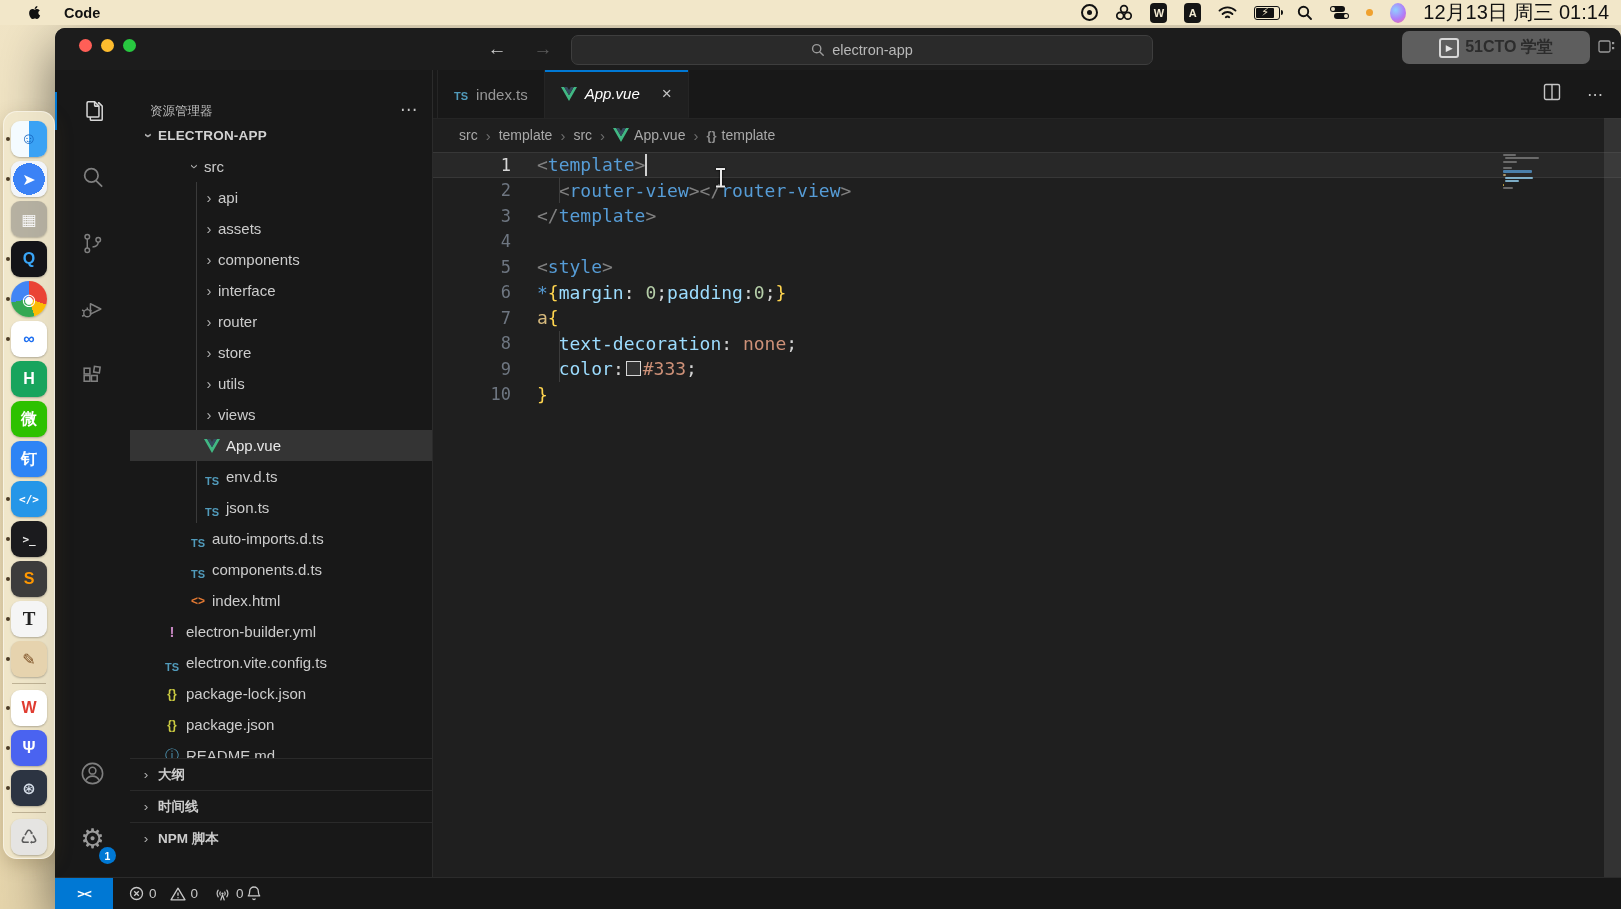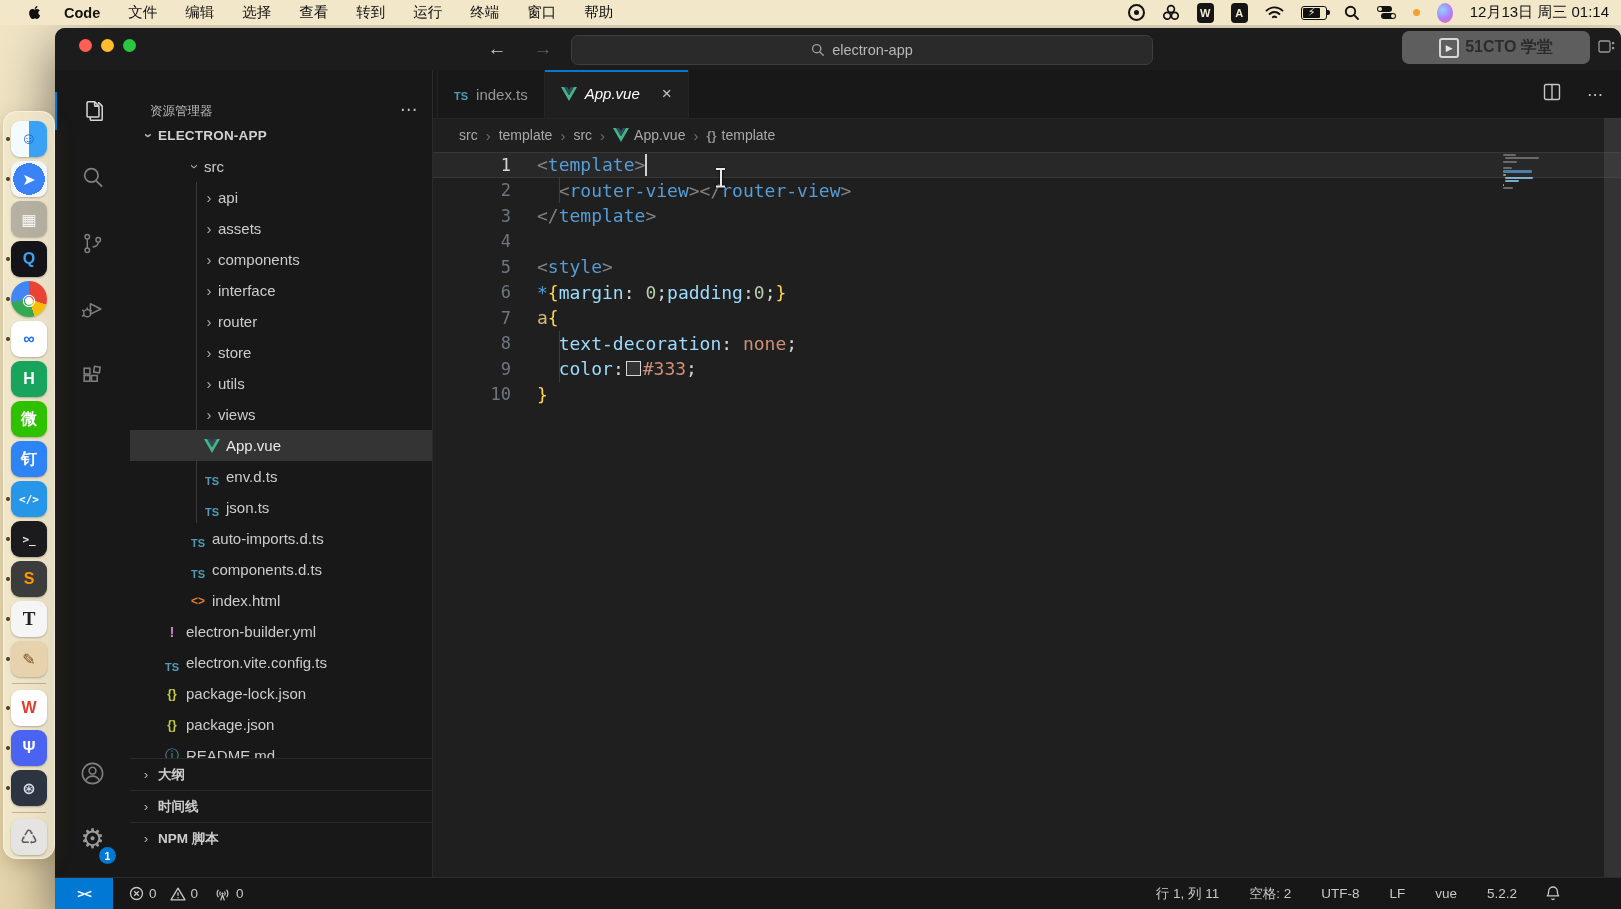--- a/index.html
+++ b/index.html
@@ -22,21 +22,21 @@
   .ring{width:13px;height:13px;border:2.5px solid #111;border-radius:50%;position:relative;}
   .ring:after{content:"";position:absolute;left:50%;top:50%;width:5px;height:5px;margin:-2.5px 0 0 -2.5px;background:#111;border-radius:50%;}
   .blackbox{width:17px;height:17px;background:#151515;color:#f4ecd4;border-radius:4px;
     display:flex;align-items:center;justify-content:center;font-size:11px;font-weight:bold;}
   .battery{position:relative;width:24px;height:12px;border:1.6px solid #111;border-radius:3px;}
   .battery i{position:absolute;left:1px;top:1px;bottom:1px;width:72%;background:#111;border-radius:1px;}
   .battery b{position:absolute;right:-4px;top:3px;width:2.5px;height:5px;background:#111;border-radius:0 2px 2px 0;}
   .battery s{position:absolute;left:6px;top:-1px;color:#f2e7c9;font-size:11px;text-decoration:none;z-index:2;}
   .siri{width:16px;height:16px;border-radius:50%;background:radial-gradient(circle at 35% 35%,#8fd0ff 0%,#b07cf8 55%,#f4679b 100%);}
   .odot{width:7px;height:7px;border-radius:50%;background:#f0a12e;}
-  .clock{font-size:15px;white-space:nowrap;}
+  .clock{font-size:20px;white-space:nowrap;}
   
   .dock{position:absolute;left:3px;top:111px;width:50px;bottom:50px;z-index:40;
     background:rgba(242,233,206,0.82);border:1px solid rgba(255,255,255,0.45);
     border-radius:14px;display:flex;flex-direction:column;align-items:center;
     padding:7px 0;box-shadow:0 6px 18px rgba(90,70,30,0.25);}
   .dock-item{position:relative;width:50px;height:40px;display:flex;align-items:center;justify-content:center;flex:0 0 auto;}
   .dock-icon{width:36px;height:36px;border-radius:9px;display:flex;align-items:center;justify-content:center;
     font-size:16px;font-weight:bold;box-shadow:0 1px 2px rgba(0,0,0,0.25);}
   .dock-item .rdot{position:absolute;left:2px;top:50%;margin-top:-2px;width:4px;height:4px;border-radius:50%;background:#4c3c26;}
   .dock-div{width:34px;height:1px;background:rgba(80,60,30,0.3);margin:4px 0;flex:0 0 auto;}
@@ -146,31 +146,20 @@
 <body data-name="desktop">
 
 <div class="menubar" data-name="macos-menu-bar">
   <div class="mb-left" data-name="menu-left">
     <span class="apple" data-name="apple-menu-icon">
       <svg viewBox="0 0 384 512">
           <path d="M318.7 268.7c-.2-36.7 16.4-64.4 50-84.8-18.8-26.9-47.2-41.7-84.7-44.6-35.5-2.9-74.3 20.7-88.5 20.7-15 0-49.4-19.7-76.4-19.7C63.3 141.2 4 184.8 4 273.5q0 39.3 14.4 81.2c12.8 36.7 59 126.7 107.2 125.2 25.2-.6 43-17.9 75.8-17.9 31.8 0 48.3 17.9 76.4 17.9 48.6-.7 90.4-82.5 102.6-119.3-65.2-30.7-61.7-90-61.7-91.9zm-56.6-164.2c27.3-32.4 24.8-61.9 24-72.5-24.1 1.4-52 16.4-67.9 34.9-17.5 19.8-27.8 44.3-25.6 71.9 26.1 2 49.9-11.4 69.5-34.3z"></path>
         </svg>
     </span>
     <span class="mb-app" data-name="menu-app-name">Code</span>
-    <span id="menu-items" data-name="menu-items" style="display:flex;">
-        <span class="mb-item" data-name="menu-item-0">文件</span>
-        <span class="mb-item" data-name="menu-item-1">编辑</span>
-        <span class="mb-item" data-name="menu-item-2">选择</span>
-        <span class="mb-item" data-name="menu-item-3">查看</span>
-        <span class="mb-item" data-name="menu-item-4">转到</span>
-        <span class="mb-item" data-name="menu-item-5">运行</span>
-        <span class="mb-item" data-name="menu-item-6">终端</span>
-        <span class="mb-item" data-name="menu-item-7">窗口</span>
-        <span class="mb-item" data-name="menu-item-8">帮助</span>
-      </span>
   </div>
   <div class="mb-right" data-name="menu-status-area">
     <span class="mi" data-name="record-icon">
         <span class="ring"></span>
       </span>
     <span class="mi" data-name="cluster-icon">
       <svg width="18" height="17" viewBox="0 0 18 17" fill="none" stroke="#111" stroke-width="1.7">
           <circle cx="9" cy="5" r="3.4"></circle>
           <circle cx="5.2" cy="11.8" r="3.4"></circle>
           <circle cx="12.8" cy="11.8" r="3.4"></circle>
@@ -642,28 +631,20 @@
     <div class="sb-group" data-name="ports-indicator">
       <span class="sicon" data-name="broadcast-icon">
         <svg width="17" height="15" viewBox="0 0 17 15" fill="none" stroke="#c8c8c8" stroke-width="1.2" stroke-linecap="round">
             <path d="M4.2 4.2a6 6 0 0 0 0 6.6M12.8 4.2a6 6 0 0 1 0 6.6M6.2 6a3 3 0 0 0 0 3M10.8 6a3 3 0 0 1 0 3"></path>
             <circle cx="8.5" cy="7.5" r="1.1" fill="#c8c8c8" stroke="none"></circle>
             <path d="M8.5 8.8 6.8 14M8.5 8.8l1.7 5.2"></path>
           </svg>
       </span>
       <span data-name="ports-count">0</span>
     </div>
-    <div class="sb-right" id="sb-right" data-name="status-right">
-        <span data-name="status-item-0">行 1, 列 11</span>
-        <span data-name="status-item-1">空格: 2</span>
-        <span data-name="status-item-2">UTF-8</span>
-        <span data-name="status-item-3">LF</span>
-        <span data-name="status-item-4">vue</span>
-        <span data-name="status-item-5">5.2.2</span>
-      </div>
     <span class="sb-bell" style="margin-right:60px;" data-name="notifications-bell-icon">
       <svg width="16" height="17" viewBox="0 0 16 17" fill="none" stroke="#c8c8c8" stroke-width="1.3" stroke-linejoin="round">
           <path d="M8 2a4.3 4.3 0 0 1 4.3 4.3c0 3.2 1.4 4.6 1.4 4.6H2.3s1.4-1.4 1.4-4.6A4.3 4.3 0 0 1 8 2z"></path>
           <path d="M6.6 13.6a1.5 1.5 0 0 0 2.8 0"></path>
         </svg>
     </span>
   </div>
 </div>
 
 </body></html>

